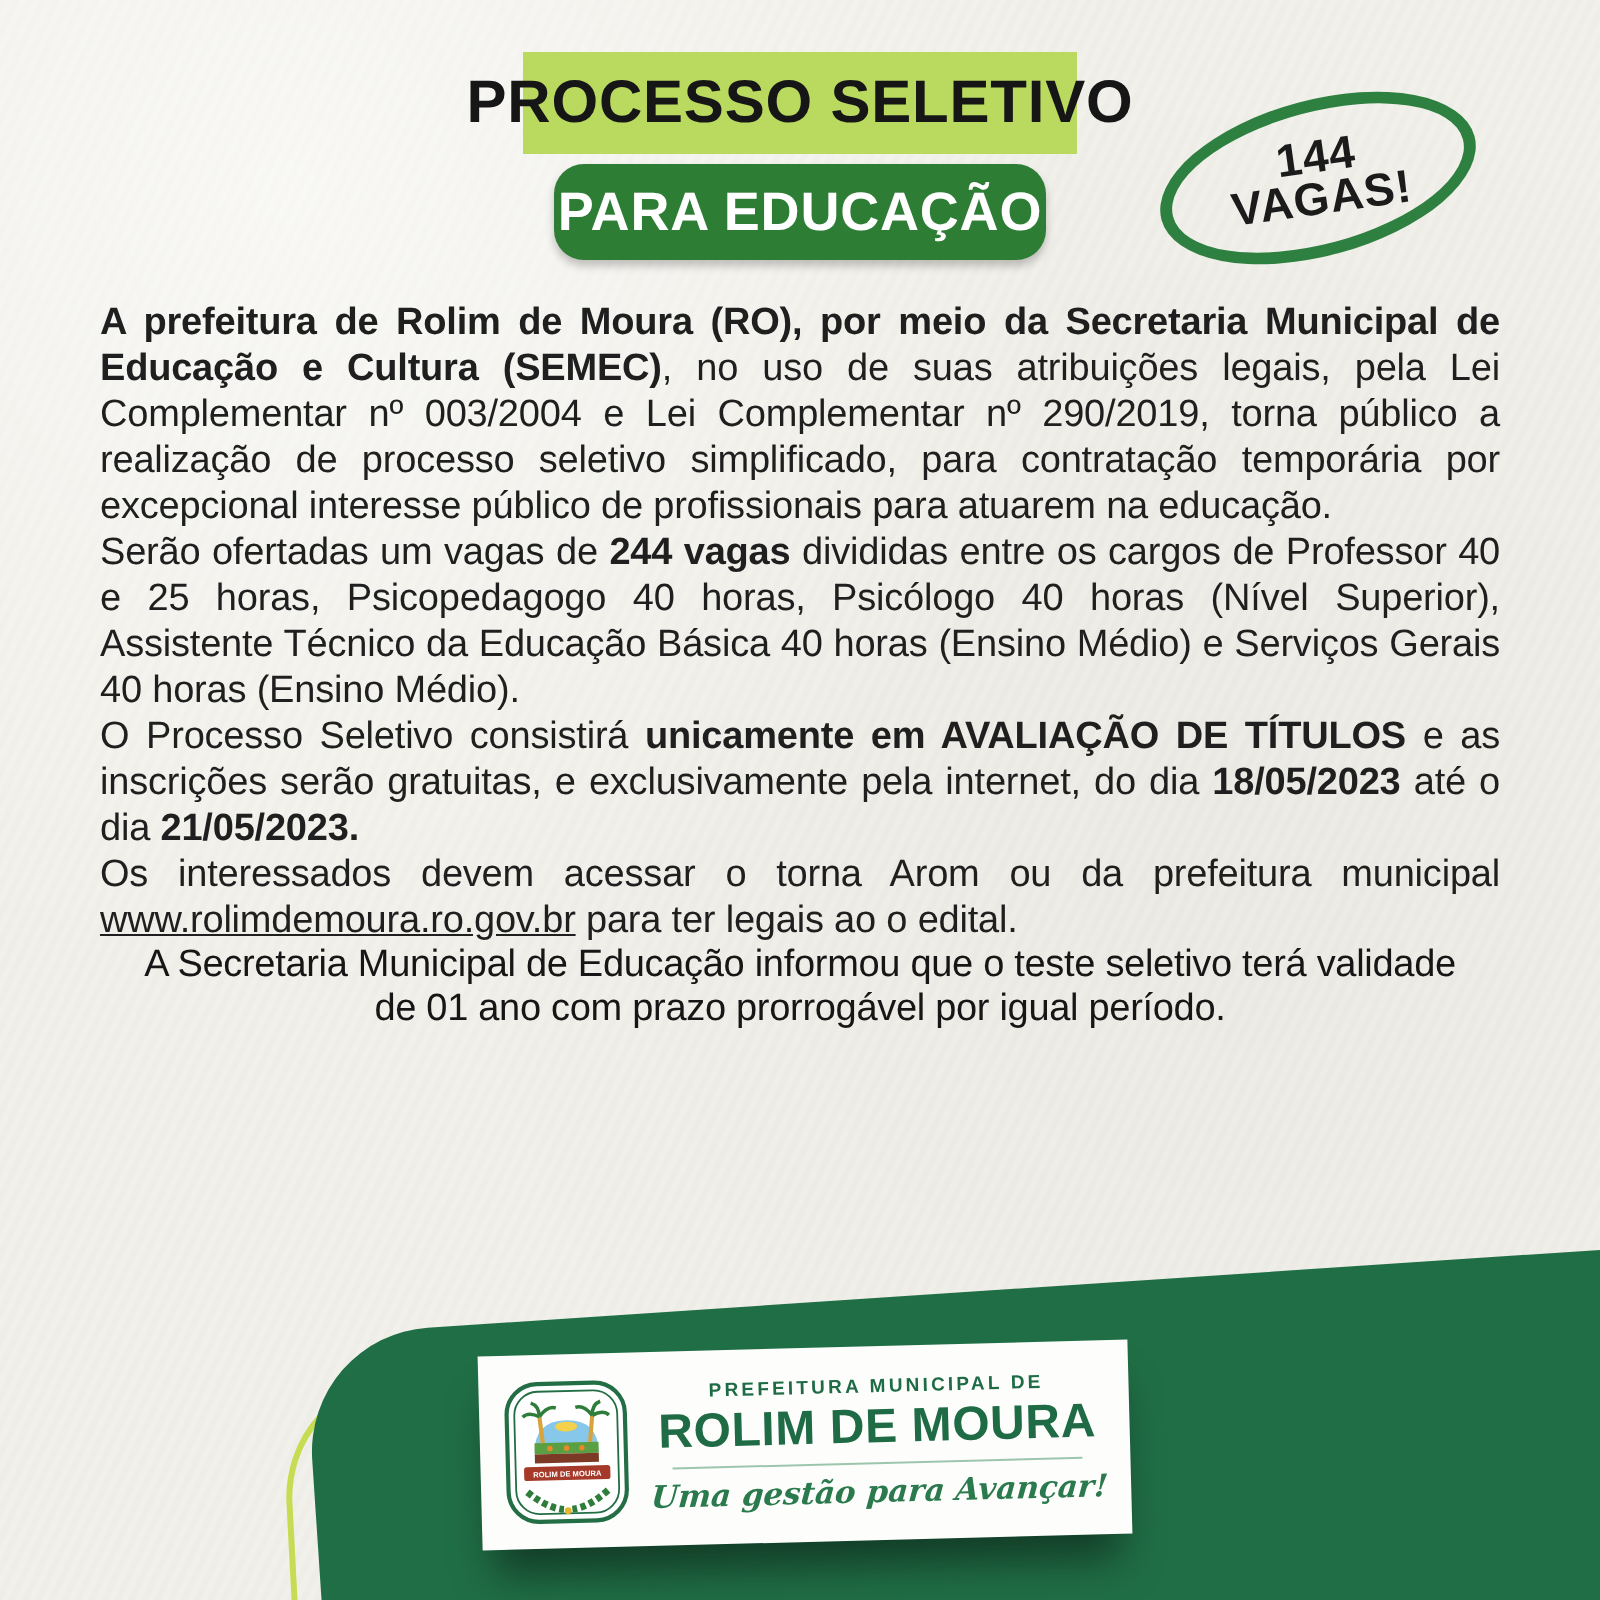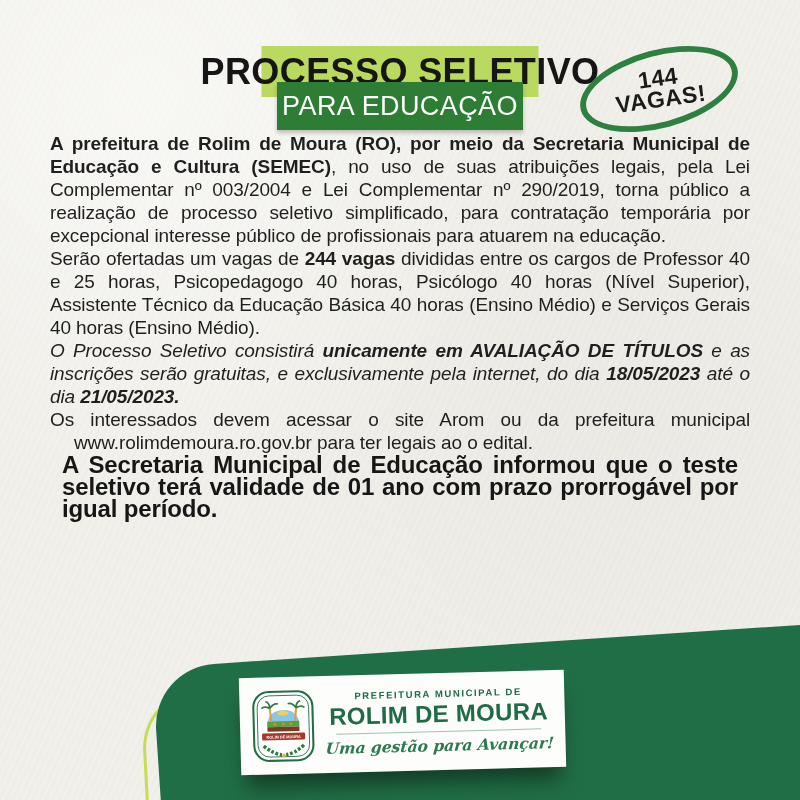--- a/index.html
+++ b/index.html
@@ -7,56 +7,56 @@
     position:relative;width:800px;height:800px;overflow:hidden;
     font-family:"Liberation Sans","DejaVu Sans",sans-serif;
     background-color:var(--paper,#f1f0ea);
     background-image:
       radial-gradient(circle at 18% 12%, rgba(255,255,255,.55), rgba(255,255,255,0) 42%),
       radial-gradient(circle at 78% 55%, rgba(0,0,0,.025), rgba(0,0,0,0) 55%),
       repeating-linear-gradient(115deg, rgba(0,0,0,.012) 0 3px, rgba(255,255,255,.025) 3px 6px);
   }
   
   .badge-primary{
-    position:absolute;left:50%;top:46px;transform:translateX(-50%);
+    position:absolute;left:50%;top:26px;transform:translateX(-50%);
     width:277px;height:51px;background:var(--lime-badge,#b9d95f);
     display:flex;align-items:center;justify-content:center;
-    font-size:36px;font-weight:700;color:#161616;letter-spacing:.4px;z-index:2;white-space:nowrap;
+    font-size:30px;font-weight:700;color:#161616;letter-spacing:.4px;z-index:2;white-space:nowrap;
   }
   .badge-secondary{
     position:absolute;left:50%;top:82px;transform:translateX(-50%);
     width:246px;height:48px;background:var(--green-badge,#2e7d35);
     display:flex;align-items:center;justify-content:center;
-    font-size:27px;font-weight:400;color:#ffffff;letter-spacing:.4px;z-index:3;
-    box-shadow:0 3px 4px rgba(0,0,0,.22);white-space:nowrap;
+    font-size:27px;font-weight:700;color:#ffffff;letter-spacing:.4px;z-index:3;
+    box-shadow:0 3px 4px rgba(0,0,0,.22);white-space:nowrap;border-radius:15px;
   }
   .vagas{
     position:absolute;left:578px;top:50px;width:150px;height:66px;
     border:6px solid var(--ellipse-green,#2e8040);border-radius:50%;
     transform:rotate(-15deg);display:flex;align-items:center;justify-content:center;z-index:2;
   }
   .vagas-text{
     transform:rotate(7deg);text-align:center;font-size:23px;font-weight:800;
     line-height:.92;color:#1b1b1b;letter-spacing:.5px;white-space:nowrap;
   }
   
   .content{
-    position:absolute;left:50px;top:132px;width:700px;z-index:2;
+    position:absolute;left:50px;top:150px;width:700px;z-index:2;
     color:var(--text,#1f1f1f);font-size:19px;line-height:23px;
     text-align:justify;letter-spacing:-.1px;
   }
   .content p{margin:0;}
   .p-intro{margin-bottom:20px;}
   .p-vacancies{margin-bottom:17px;}
-  .p-evaluation{margin-bottom:27px;font-style:italic;}
+  .p-evaluation{margin-bottom:27px;}
   .p-website{margin-bottom:25px;}
   .content strong{font-weight:700;}
-  .link{cursor:pointer;margin-left:24px;}
+  .link{text-decoration:underline;cursor:pointer;}
   .note{
-    font-weight:700;font-size:24px;line-height:22px;
+    font-weight:400;text-align:center;font-size:19px;line-height:22px;
     letter-spacing:-.15px;padding:0 12px;color:#161616;
   }
   
   .footer-outline{
     position:absolute;left:140px;top:690px;width:1000px;height:340px;
     border:3px solid var(--lime-accent,#c6dc52);border-radius:62px;
     transform:rotate(-3deg);transform-origin:0 0;z-index:1;background:transparent;
   }
   .footer-band{
     position:absolute;left:152px;top:668px;width:1050px;height:340px;
@@ -93,21 +93,21 @@
     </div>
   </div>
 
   <div class="content">
     <p class="p-intro"><strong>A prefeitura de Rolim de Moura (RO), por meio da Secretaria Municipal de Educação e Cultura (SEMEC)</strong><span>, no uso de suas atribuições legais, pela Lei Complementar nº 003/2004 e Lei Complementar nº 290/2019, torna público a realização de processo seletivo simplificado, para contratação temporária por excepcional interesse público de profissionais para atuarem na educação.</span></p>
 
     <p class="p-vacancies"><span>Serão ofertadas um vagas de </span><strong>244 vagas</strong><span> divididas entre os cargos de Professor 40 e 25 horas, Psicopedagogo 40 horas, Psicólogo 40 horas (Nível Superior), Assistente Técnico da Educação Básica 40 horas (Ensino Médio) e Serviços Gerais 40 horas (Ensino Médio).</span></p>
 
     <p class="p-evaluation"><span>O Processo Seletivo consistirá </span><strong>unicamente em AVALIAÇÃO DE TÍTULOS</strong><span> e as inscrições serão gratuitas, e exclusivamente pela internet, do dia </span><strong>18/05/2023</strong><span> até o dia </span><strong>21/05/2023.</strong></p>
 
-    <p class="p-website"><span>Os interessados devem acessar o site Arom ou da prefeitura municipal </span><span class="link">www.rolimdemoura.ro.gov.br</span><span> para ter legais ao o edital.</span></p>
+    <p class="p-website"><span>Os interessados devem acessar o torna Arom ou da prefeitura municipal </span><span class="link">www.rolimdemoura.ro.gov.br</span><span> para ter legais ao o edital.</span></p>
 
     <p class="note">A Secretaria Municipal de Educação informou que o teste seletivo terá validade de 01 ano com prazo prorrogável por igual período.</p>
   </div>
 
   <div class="footer-outline"></div>
   <div class="footer-band"></div>
 
   <div class="logo-card">
     <svg viewBox="0 0 90 104" width="74" height="86">
       <rect x="2.5" y="2.5" width="85" height="99" rx="22" fill="#ffffff" stroke="#246e46" stroke-width="3"></rect>

